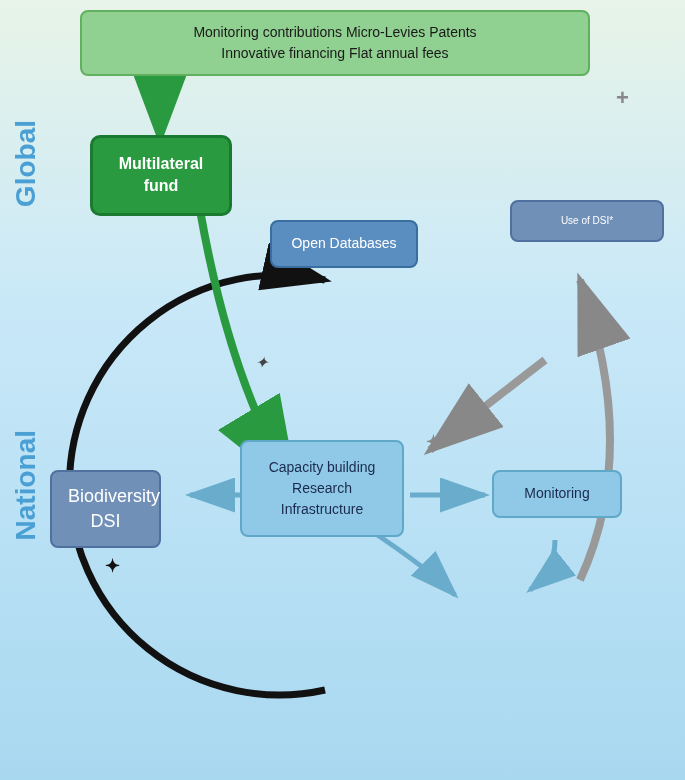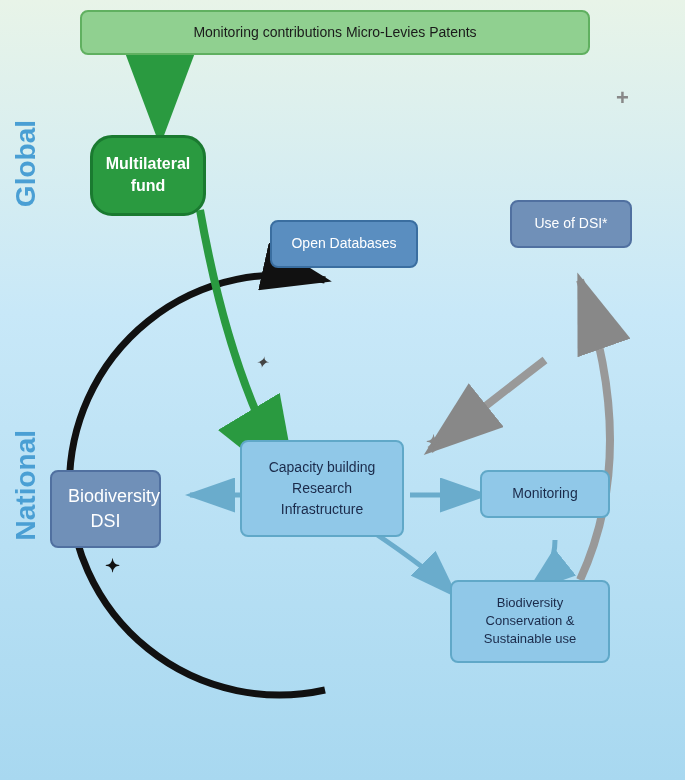--- a/index.html
+++ b/index.html
@@ -55,24 +55,24 @@
       font-size: 14px;
       color: #1a1a1a;
       line-height: 1.5;
     }
 
     
     .multilateral-box {
       position: absolute;
       top: 135px;
       left: 90px;
-      width: 116px;
+      width: 142px;
       background: #2a9a40;
       border: 3px solid #1a7a30;
-      border-radius: 22px;
+      border-radius: 10px;
       padding: 15px 10px;
       text-align: center;
       font-size: 16px;
       font-weight: bold;
       color: white;
       line-height: 1.4;
     }
 
     
     .open-db-box {
@@ -88,27 +88,27 @@
       font-size: 14px;
       color: white;
       line-height: 1.4;
     }
 
     
     .use-dsi-box {
       position: absolute;
       top: 200px;
       left: 510px;
-      width: 122px;
+      width: 154px;
       background: #7090b8;
       border: 2px solid #5070a0;
       border-radius: 8px;
       padding: 12px 10px;
       text-align: center;
-      font-size: 14px;
+      font-size: 10px;
       color: white;
       line-height: 1.4;
     }
 
     
     .capacity-box {
       position: absolute;
       top: 440px;
       left: 240px;
       width: 164px;
@@ -135,21 +135,21 @@
       text-align: center;
       font-size: 18px;
       color: white;
       line-height: 1.4;
     }
 
     
     .monitoring-box {
       position: absolute;
       top: 470px;
-      left: 480px;
+      left: 492px;
       width: 130px;
       background: #90c8e8;
       border: 2px solid #60a8c8;
       border-radius: 8px;
       padding: 12px 10px;
       text-align: center;
       font-size: 14px;
       color: #1a2a4a;
       line-height: 1.4;
     }
@@ -267,20 +267,21 @@
 
     <text x="105" y="572" font-size="18" fill="#111" font-weight="bold">✦</text>
 
   </svg>
 
   <div class="section-label-global">Global</div>
   <div class="section-label-national">National</div>
 
   <div class="funding-box">
     <span>Monitoring contributions      Micro-Levies      Patents</span><br>
+    <span>Innovative financing         Flat annual fees</span>
   </div>
 
   <div class="multilateral-box">
     <span>Multilateral<br>fund</span>
   </div>
 
   <div class="open-db-box">
     <span>Open Databases</span>
   </div>
 
@@ -294,17 +295,14 @@
   </div>
 
   <div class="bio-dsi-box">
     <span>Biodiversity DSI</span>
   </div>
 
   <div class="monitoring-box">
     <span>Monitoring</span>
   </div>
 
-  <div class="bio-cons-box">
-    <span>Biodiversity<br>Conservation &amp;<br>Sustainable use</span>
-  </div>
 
 </div>
 
 </body></html>

